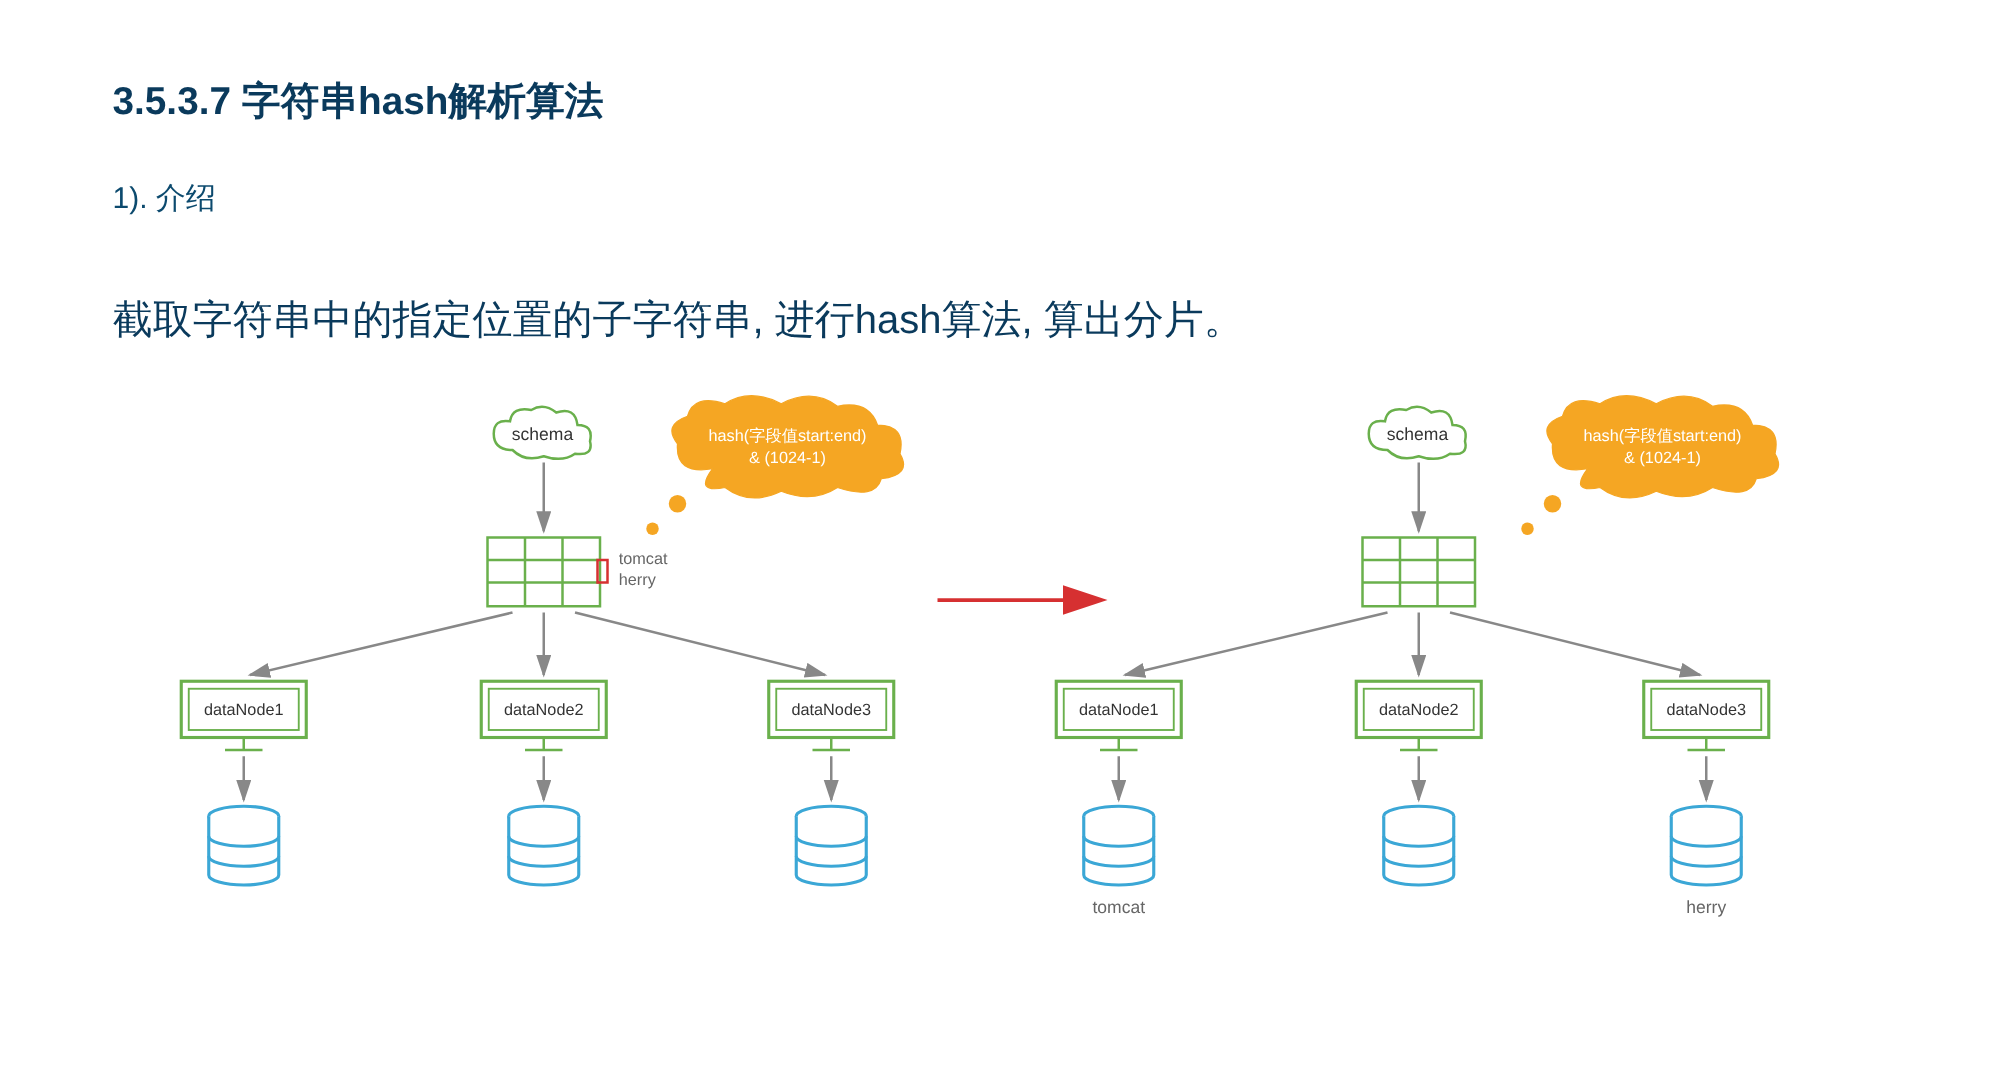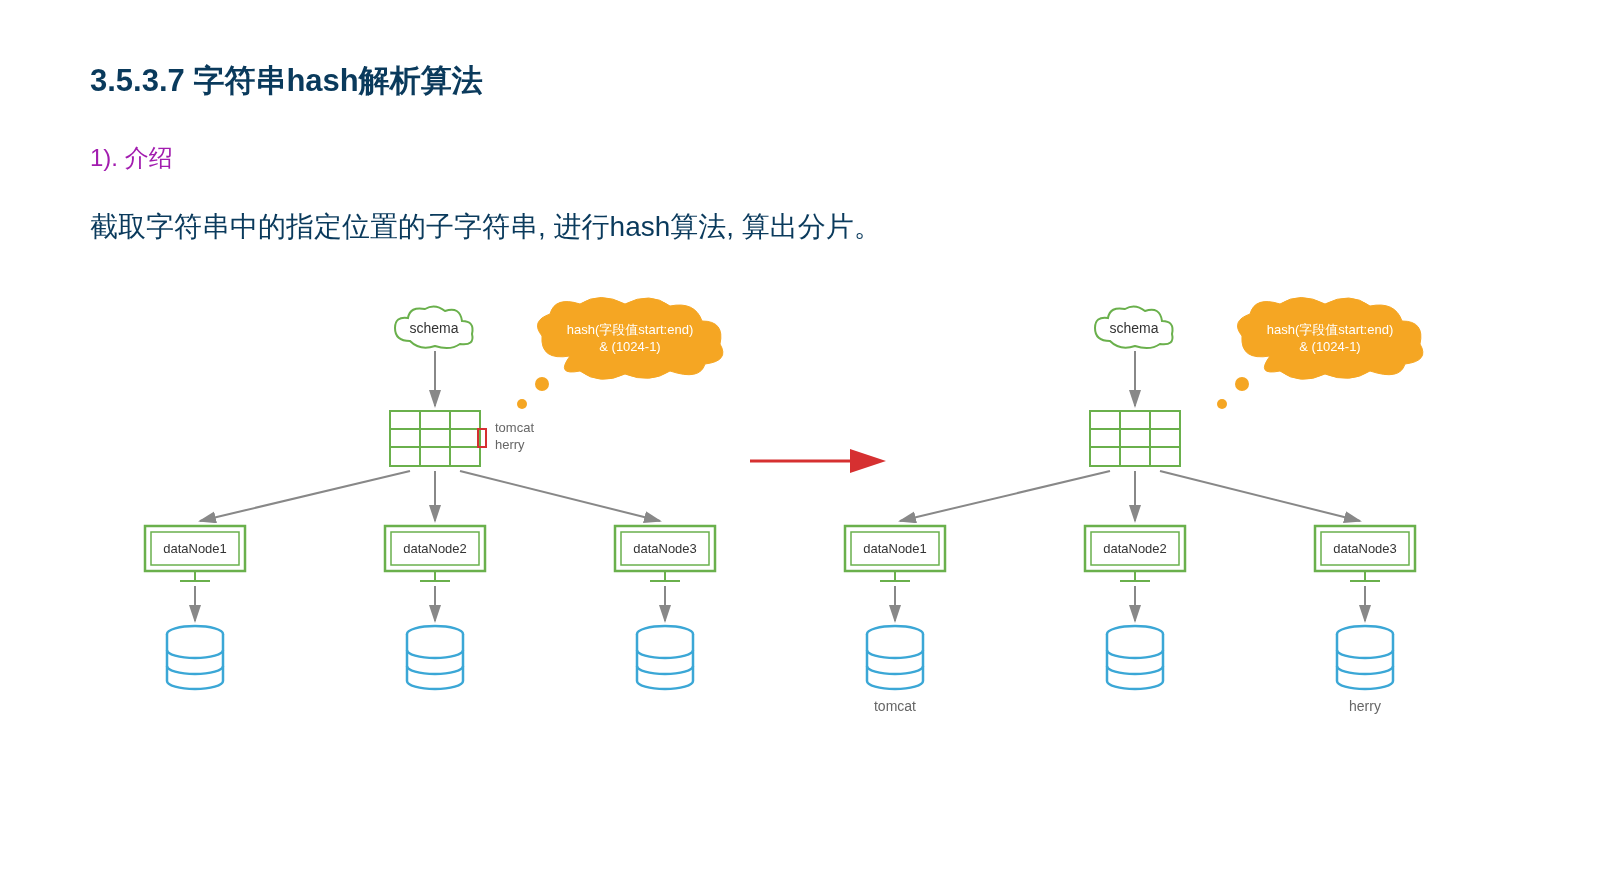--- a/index.html
+++ b/index.html
@@ -9,28 +9,28 @@
     padding: 60px 90px;
     color: #0a3a5c;
   }
   h3.section-title {
     color: #0a3a5c;
     font-size: 31px;
     font-weight: bold;
     margin-bottom: 40px;
   }
   .sub-heading {
-    color: #a21caf;
+    color: #0c4a6e;
     font-size: 24px;
-    margin-bottom: 34px;
+    margin-bottom: 60px;
   }
   .description {
     color: #0a3a5c;
-    font-size: 28px;
-    margin-bottom: 40px;
+    font-size: 32px;
+    margin-bottom: 27px;
   }
   .diagram-area {
     position: relative;
     width: 1420px;
     height: 470px;
   }
   svg { position: absolute; top: 0; left: 0; }
   .label {
     font-size: 14px;
     fill: #666;

